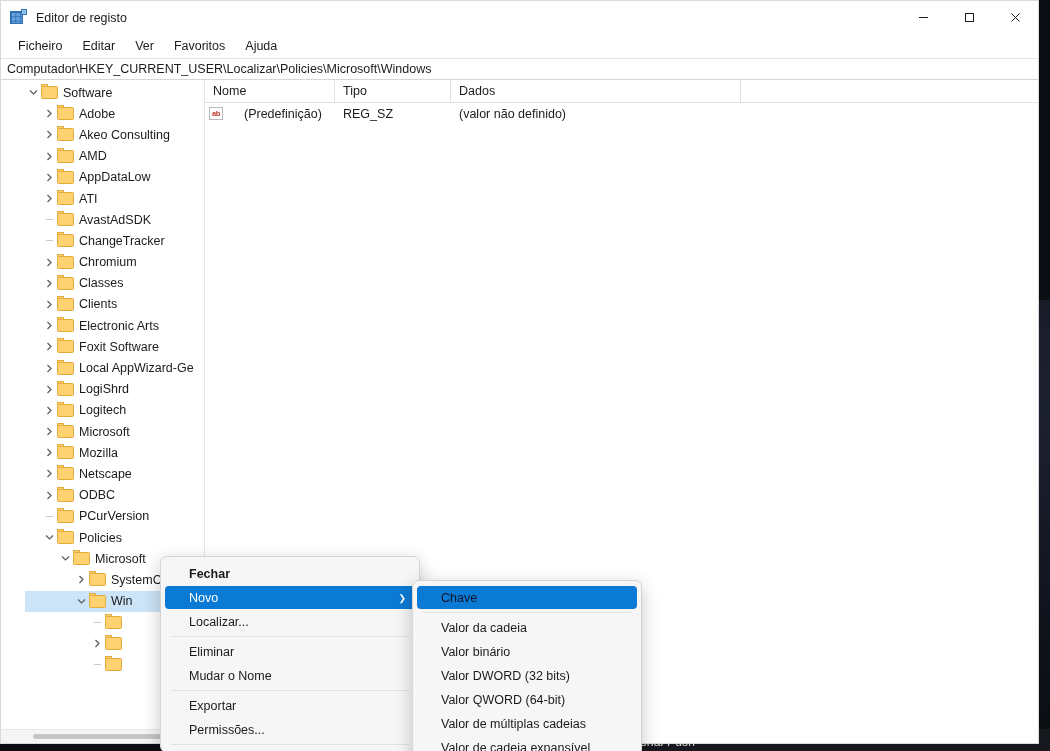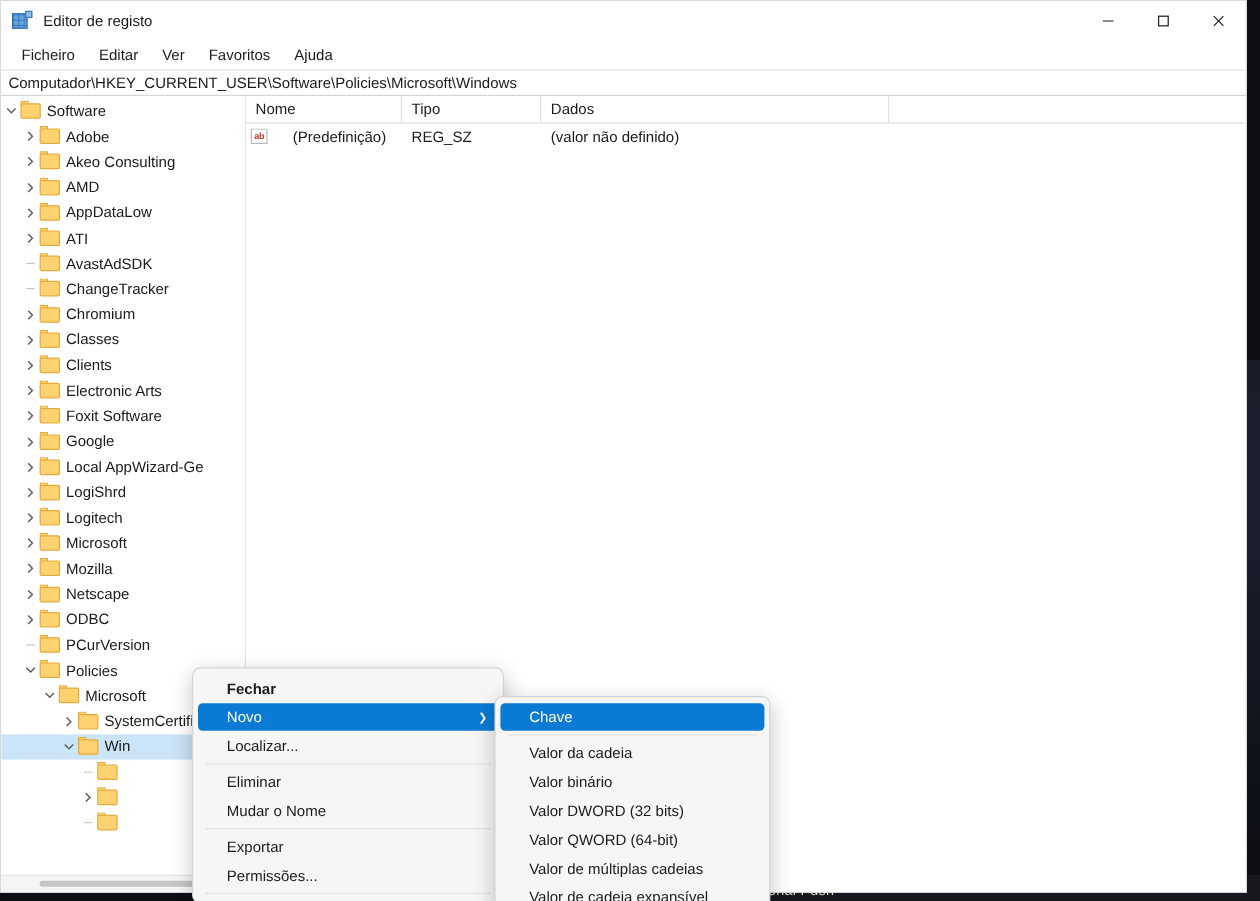--- a/index.html
+++ b/index.html
@@ -73,21 +73,21 @@
   }
 
   
   .content { flex:1; display:flex; min-height:0; background:#fff; }
 
   
   .treepane {
     width:204px; flex:none; display:flex; flex-direction:column;
     border-right:1px solid #e6e6e6; position:relative; background:#fff;
   }
-  .treescroll { flex:1; overflow:hidden; position:relative; padding-top:2px; }
+  .treescroll { flex:1; overflow:hidden; position:relative; padding-top:2px;margin-left:24px; }
   .trow {
     height:21.2px; display:flex; align-items:center; white-space:nowrap;
     font-size:12.5px; color:#1b1b1b; padding-right:4px;
   }
   .trow.sel { background:#cce4f7; }
   .chev {
     width:16px; flex:none; display:flex; align-items:center; justify-content:center;
     color:#5b5b5b; font-size:9px;
   }
   .chev svg { display:block; }
@@ -152,21 +152,21 @@
   .submenu {
     position:absolute; left:412px; top:580px; width:230px;
     background:#f6f6f6; border:1px solid #d4d4d4; border-radius:7px;
     box-shadow:0 5px 18px rgba(0,0,0,.22); padding:4px 0; overflow:hidden;
     z-index:41;
   }
   .subitem {
     height:23px; display:flex; align-items:center; padding:0 10px 0 24px;
     font-size:12.5px; color:#1b1b1b; margin:1px 4px; border-radius:4px; white-space:nowrap;
   }
-  .subitem.hl { background:#0a7ad4; color:#ffffff; }
+  .subitem.hl { background:#0a7ad4; color:#0f172a; }
   .subsep { height:1px; background:#e2e2e2; margin:3px 10px; }
 </style>
 </head>
 <body>
 
 <div id="desktop">
   <div class="bk-strip"></div>
   <div class="bk-taskbar"></div>
   <div class="bk-taskbar-label">onal Push</div>
   <div class="bk-taskbar-bar"></div>
@@ -201,21 +201,21 @@
   </div>
 
   <div class="menubar">
     <div class="menuitem">Ficheiro</div>
     <div class="menuitem">Editar</div>
     <div class="menuitem">Ver</div>
     <div class="menuitem">Favoritos</div>
     <div class="menuitem">Ajuda</div>
   </div>
 
-  <div class="addrbar">Computador\HKEY_CURRENT_USER\Software\Policies\Microsoft\Windows</div>
+  <div class="addrbar">Computador\HKEY_CURRENT_USER\Localizar\Policies\Microsoft\Windows</div>
 
   <div class="content">
 
     <div class="treepane">
       <div class="treescroll" id="tree-rows">
           <div class="trow">
             <span class="chev">
               <svg width="9" height="7" viewBox="0 0 9 7">
                 <path d="M1 1.5 L4.5 5 L8 1.5" fill="none" stroke="#5b5b5b" stroke-width="1.2"></path>
               </svg>
@@ -370,33 +370,20 @@
             <span class="chev">
               <svg width="7" height="9" viewBox="0 0 7 9">
                 <path d="M1.5 1 L5 4.5 L1.5 8" fill="none" stroke="#5b5b5b" stroke-width="1.2"></path>
               </svg>
             </span>
             <span class="folder">
               <span class="tabtop"></span>
               <span class="back"></span>
             </span>
             <span class="tlabel">Foxit Software</span>
-          </div>
-          <div class="trow">
-            <span class="guide"></span>
-            <span class="chev">
-              <svg width="7" height="9" viewBox="0 0 7 9">
-                <path d="M1.5 1 L5 4.5 L1.5 8" fill="none" stroke="#5b5b5b" stroke-width="1.2"></path>
-              </svg>
-            </span>
-            <span class="folder">
-              <span class="tabtop"></span>
-              <span class="back"></span>
-            </span>
-            <span class="tlabel">Google</span>
           </div>
           <div class="trow">
             <span class="guide"></span>
             <span class="chev">
               <svg width="7" height="9" viewBox="0 0 7 9">
                 <path d="M1.5 1 L5 4.5 L1.5 8" fill="none" stroke="#5b5b5b" stroke-width="1.2"></path>
               </svg>
             </span>
             <span class="folder">
               <span class="tabtop"></span>

